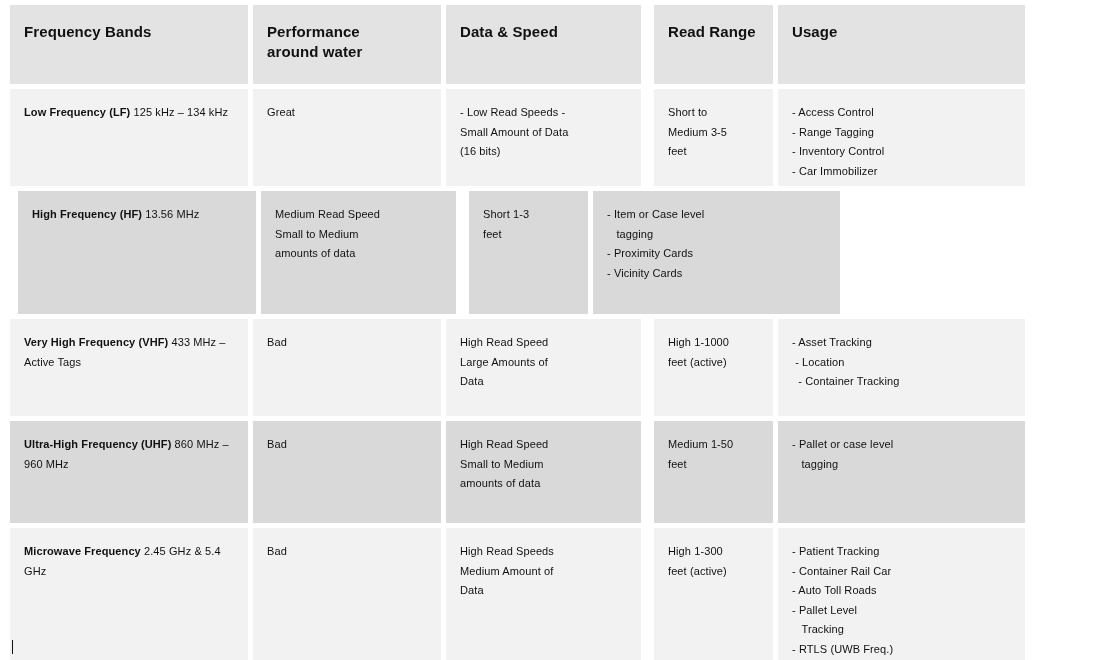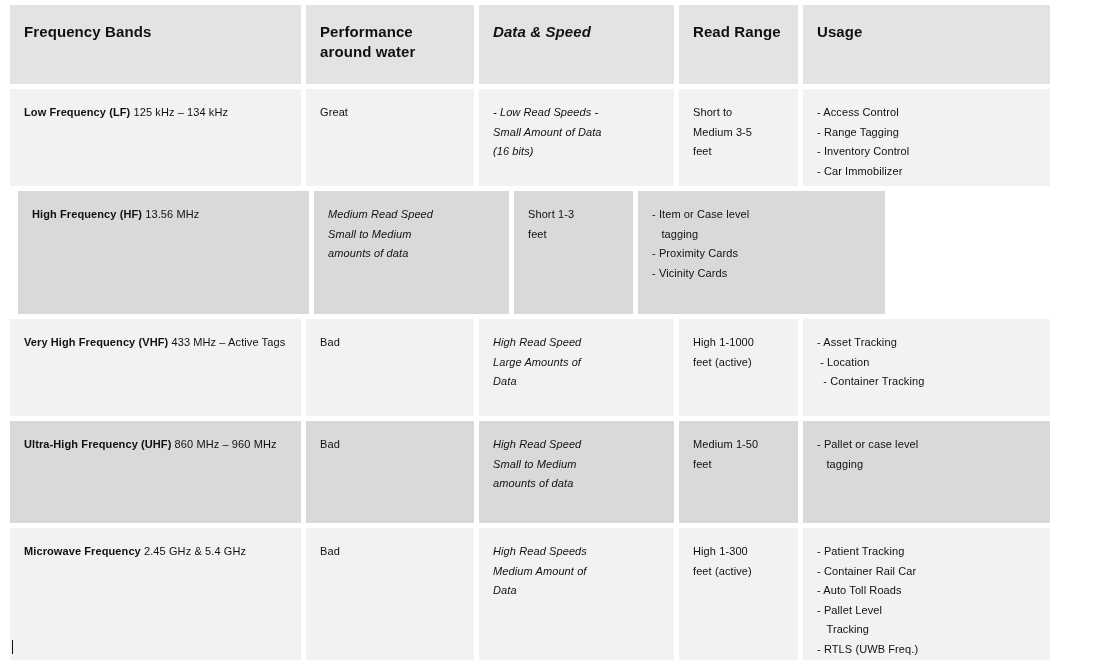--- a/index.html
+++ b/index.html
@@ -33,23 +33,23 @@
 
   .cell {
     box-sizing: border-box;
     padding: 14px 10px 10px 14px;
     font-size: 11px;
     line-height: 19.5px;
     letter-spacing: 0.1px;
   }
 
   
-  .c0 { width: 291px; margin-right: 5px; }
-  .c1 { width: 168px; margin-right: 5px; }
-  .c2 { width: 195px; margin-right: 5px; font-style: italic; }
+  .c0 { width: 238px; margin-right: 5px; }
+  .c1 { width: 188px; margin-right: 5px; }
+  .c2 { width: 195px; margin-right: 13px; }
   .c3 { width: 119px; margin-right: 5px; }
   .c4 { width: 247px; }
 
   .header .cell {
     background: #e3e3e3;
     font-weight: bold;
     font-size: 15px;
     padding-top: 17px;
   }
   .header { height: 79px; }

